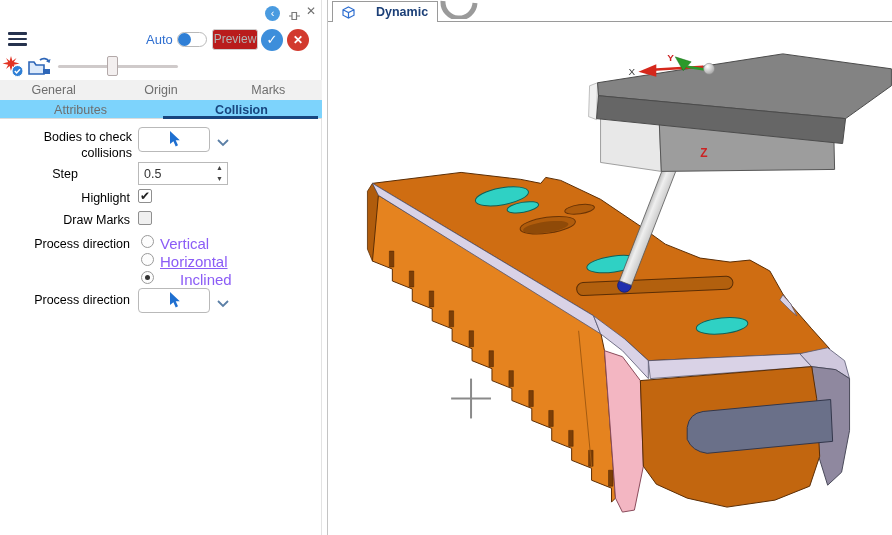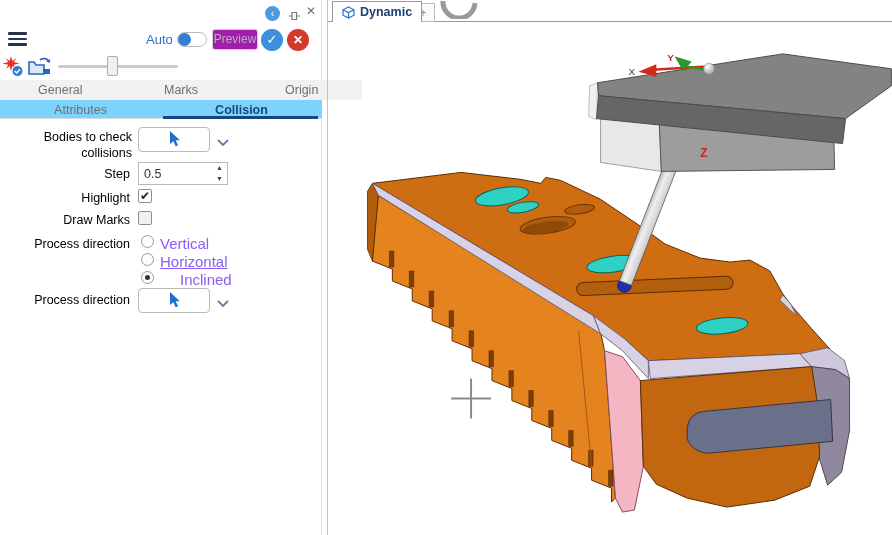--- a/index.html
+++ b/index.html
@@ -12,30 +12,30 @@
   .hdr-back { position:absolute; left:265px; top:6px; width:15px; height:15px; border-radius:50%; background:#4a9be0; color:#fff; font-size:11px; line-height:14px; text-align:center; cursor:pointer; }
   .hdr-pin { position:absolute; left:288px; top:8px; cursor:pointer; }
   .hdr-close { position:absolute; left:306px; top:4px; color:#6f6f6f; font-size:12px; cursor:pointer; }
 
   .hamburger { position:absolute; left:8px; top:32px; width:19px; cursor:pointer; }
   .hamburger div { height:2.5px; background:#26324e; margin-bottom:3px; border-radius:1px; }
 
   .auto-label { position:absolute; left:146px; top:32px; font-size:13px; color:#2f6fd0; }
   .toggle { position:absolute; left:177px; top:32px; width:30px; height:15px; border:1px solid #b9b9b9; border-radius:8px; background:#fff; cursor:pointer; }
   .toggle .knob { position:absolute; left:0px; top:0px; width:13px; height:13px; border-radius:50%; background:#2f7fd6; }
-  .btn-preview { position:absolute; left:212px; top:29px; width:46px; height:21px; border:1px solid #cfcfcf; border-radius:3px; background:#a21caf; color:#b3b3b3; font-size:12px; text-align:center; line-height:19px; }
+  .btn-preview { position:absolute; left:212px; top:29px; width:46px; height:21px; border:1px solid #cfcfcf; border-radius:3px; background:#b91c1c; color:#b3b3b3; font-size:12px; text-align:center; line-height:19px; }
   .btn-ok { position:absolute; left:261px; top:29px; width:22px; height:22px; border-radius:50%; background:#3d8edb; color:#fff; font-size:13px; text-align:center; line-height:22px; cursor:pointer; }
   .btn-cancel { position:absolute; left:287px; top:29px; width:22px; height:22px; border-radius:50%; background:#d23a2e; color:#fff; font-size:12px; text-align:center; line-height:22px; cursor:pointer; font-weight:bold; }
 
   .icon-sparkle { position:absolute; left:2px; top:55px; cursor:pointer; }
   .icon-folder { position:absolute; left:27px; top:55px; cursor:pointer; }
   .slider-track { position:absolute; left:58px; top:65px; width:120px; height:3px; background:#cfcaca; border-radius:2px; }
   .slider-handle { position:absolute; left:107px; top:56px; width:11px; height:20px; background:#f3efef; border:1px solid #b3a9a9; border-radius:2px; cursor:pointer; }
 
-  .tabs1 { position:absolute; left:0; top:80px; width:362px; height:20px; background:#f1f1f1; display:flex; }
+  .tabs1 { position:absolute; left:0; top:80px; width:322px; height:20px; background:#f1f1f1; display:flex; }
   .tabs1 span { flex:1; text-align:center; font-size:12.5px; color:#6e6e6e; line-height:20px; cursor:pointer; }
   .tabs2 { position:absolute; left:0; top:100px; width:322px; height:19px; background:#7dd3fc; display:flex; border-bottom:1px solid #dcdcdc; }
   .tabs2 .t { flex:1; text-align:center; font-size:12.5px; color:#6e6e6e; line-height:20px; cursor:pointer; position:relative; }
   .tabs2 .t.active { color:#17457e; font-weight:bold; }
   .tabs2 .t.active:after { content:""; position:absolute; left:2px; right:4px; bottom:-1px; height:3px; background:#17457e; }
 
   .flabel { position:absolute; left:0; width:132px; text-align:right; font-size:12.5px; color:#000000; line-height:16px; }
   .pick-btn { position:absolute; left:138px; width:72px; height:25px; border:1px solid #b9b9b9; border-radius:4px; background:#fff; cursor:pointer; display:flex; align-items:center; justify-content:center; }
   .chev { position:absolute; left:217px; cursor:pointer; }
   .step-wrap { position:absolute; left:138px; top:162px; width:90px; height:23px; border:1px solid #b9b9b9; background:#fff; display:flex; }
@@ -45,21 +45,21 @@
   .cb { position:absolute; left:138px; width:14px; height:14px; border:1px solid #8f8f8f; background:#fff; font-size:12px; line-height:13px; text-align:center; color:#222; cursor:pointer; border-radius:2px; }
   .cb.empty { background:#f0f0f0; }
   .radio { position:absolute; left:141px; width:13px; height:13px; border:1.5px solid #9a9a9a; border-radius:50%; background:#fdfdfd; cursor:pointer; }
   .radio.sel:after { content:""; position:absolute; left:2.5px; top:2.5px; width:5px; height:5px; border-radius:50%; background:#333; }
   .rlabel { position:absolute; left:160px; font-size:15px; color:#8b5cf6; }
 
   
   .vp-divider { position:absolute; left:327px; top:0; width:1px; height:535px; background:#c4c4c4; }
   .tabbar { position:absolute; left:328px; top:0; width:564px; height:22px; border-bottom:1px solid #9a9a9a; background:#fff; }
   .vtab { position:absolute; left:4px; top:1px; height:21px; padding:0 9px; border:1px solid #9a9a9a; border-bottom:none; background:#fff; display:flex; align-items:center; gap:5px; cursor:pointer; z-index:2; }
-  .vtab span { font-size:12.5px; font-weight:bold; color:#1b3f77; }
+  .vtab span { font-size:12.5px; font-weight:bold; color:#1b3f77;margin-left:16px; }
   .vtab-new { position:absolute; left:83px; top:3px; width:24px; height:19px; border:1px solid #bdbdbd; background:#fbfbfb; color:#8a8a8a; font-size:12px; text-align:center; line-height:18px; cursor:pointer; }
   .scene { position:absolute; left:328px; top:22px; width:564px; height:511px; cursor:crosshair; }
   .arc-ghost { position:absolute; left:440px; top:0px; pointer-events:none; }
 </style>
 </head>
 <body>
 
 <div class="app">
 
   <div class="panel">
@@ -99,41 +99,41 @@
         <path d="M13,5 a6,6 0 0 1 9,1.5" stroke="#2d66b8" stroke-width="1.8" fill="none"></path>
         <path d="M23.5,4 l-1,4 l-3.5,-1.8 z" fill="#2d66b8"></path>
         <rect x="16" y="14" width="7" height="5" fill="#2d66b8"></rect>
       </svg>
     </div>
     <div class="slider-track"></div>
     <div class="slider-handle"></div>
 
     <div class="tabs1">
       <span>General</span>
+      <span>Origin</span>
       <span>Marks</span>
-      <span>Origin</span>
     </div>
     <div class="tabs2">
       <span class="t">Attributes</span>
       <span class="t active">Collision</span>
     </div>
 
     <div class="flabel" style="top:129px;">Bodies to check collisions</div>
     <div class="pick-btn" style="top:127px;">
       <svg width="13" height="17">
           <path d="M2,0 L2,13 L5.4,10.2 L7.7,15.4 L10,14.3 L7.7,9.2 L11.8,9.2 Z" fill="#1e6fd0"></path>
         </svg>
     </div>
     <div class="chev" style="top:133px;">
       <svg width="12" height="8">
           <path d="M1,1 L6,6 L11,1" stroke="#5b7fa6" stroke-width="1.8" fill="none"></path>
         </svg>
     </div>
 
-    <div class="flabel" style="top:166px; width:130px;">Step</div>
+    <div class="flabel" style="top:166px; width:130px;text-align:center;">Step</div>
     <div class="step-wrap">
       <input value="0.5" style="">
       <div class="spin">
         <div>▲</div>
         <div>▼</div>
       </div>
     </div>
 
     <div class="flabel" style="top:190px; width:130px;padding-left:48px;">Highlight</div>
     <div class="cb" style="top:189px;">✔</div>

